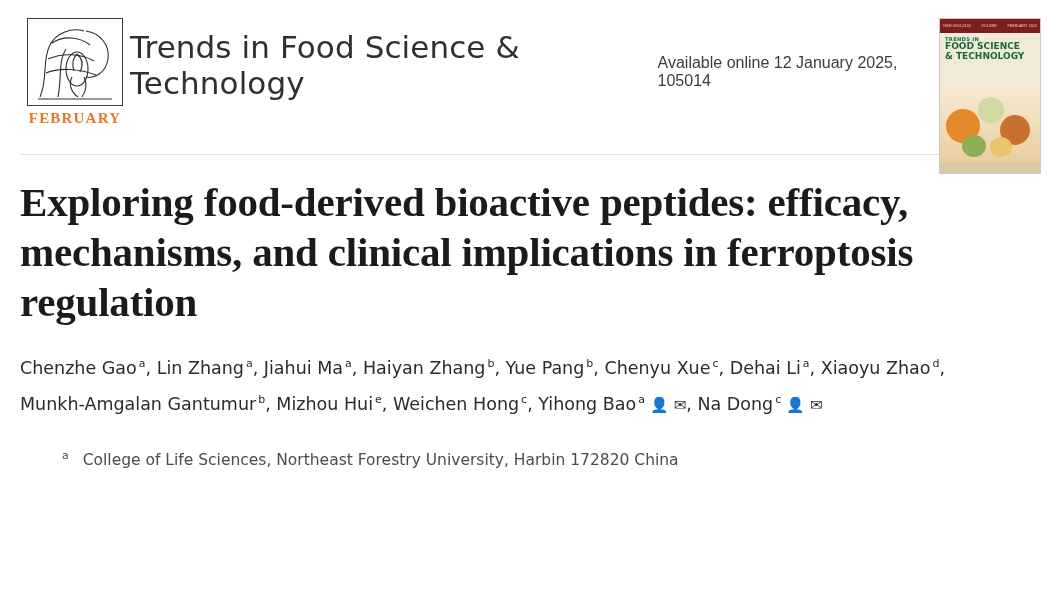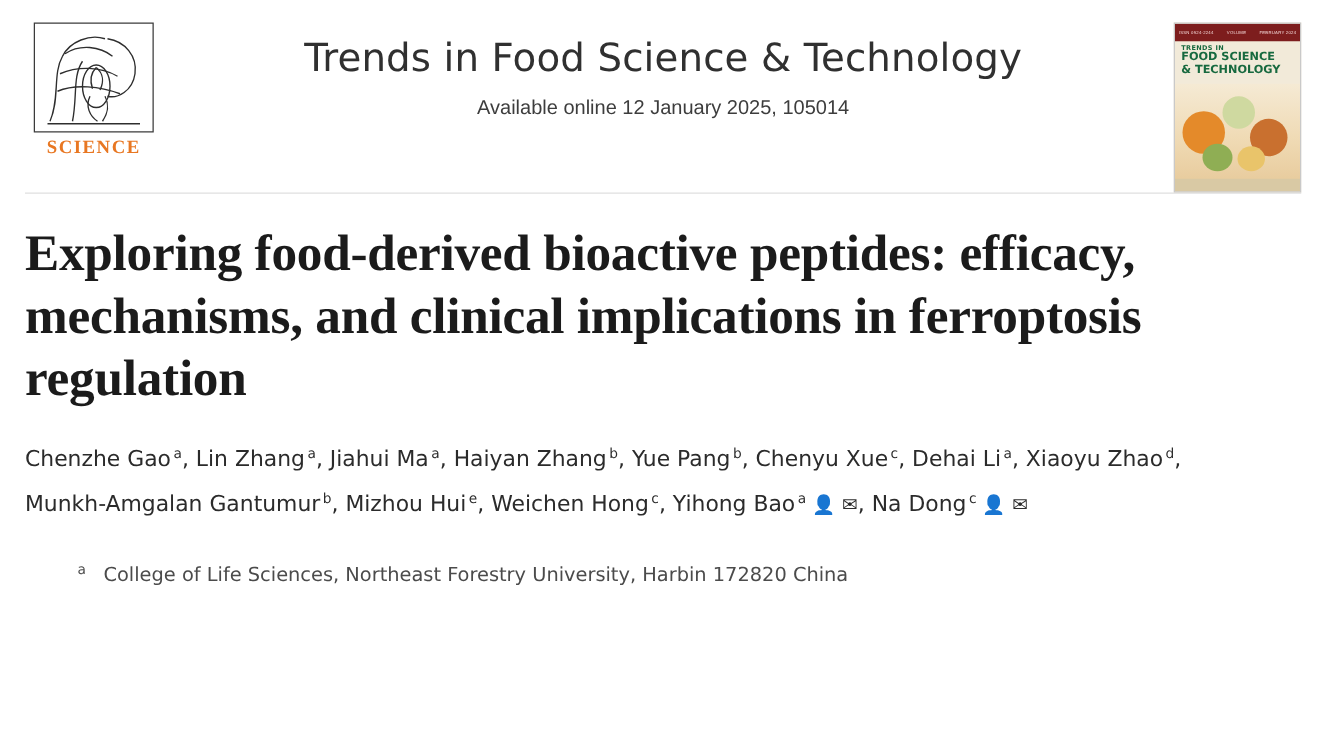--- a/index.html
+++ b/index.html
@@ -46,21 +46,21 @@
     font-family: "Liberation Serif", serif;
     font-size: 15px;
     letter-spacing: 1.2px;
     color: #e87722;
     font-weight: 600;
   }
 
   .header-center {
     flex: 1 1 auto;
     display: flex;
-    flex-direction: column;
+    flex-direction: row;
     align-items: center;
     padding-top: 18px;
     justify-content: center;
   }
   .journal-title {
     font-family: "DejaVu Sans", sans-serif;
     font-size: 31px;
     font-weight: 400;
     color: #303030;
     line-height: 1.15;
@@ -102,21 +102,21 @@
 
   .cover-block {
     width: 110px;
     flex: 0 0 110px;
     display: flex;
     justify-content: flex-end;
     padding-top: 6px;
   }
   .cover {
     width: 102px;
-    height: 136px;
+    height: 156px;
     border: 1px solid #c9c9c9;
     background: #f2ead9;
     position: relative;
     overflow: hidden;
     box-sizing: border-box;
   }
   .cover-top {
     height: 14px;
     background: #7d1d1d;
     display: flex;
@@ -236,21 +236,21 @@
           <path d="M18 54 C32 48, 52 50, 68 56"></path>
           <path d="M44 58 C40 66, 44 74, 50 78"></path>
           <path d="M56 58 C60 66, 58 72, 54 78"></path>
           <ellipse cx="49" cy="50" rx="11" ry="17"></ellipse>
           <path d="M49 35 C44 40, 44 46, 46 52"></path>
           <path d="M49 35 C55 40, 55 47, 52 53"></path>
         </g>
         <path d="M10 80 L84 80" stroke="#2e2e2e" stroke-width="1.1" fill="none"></path>
       </svg>
     </div>
-    <div class="logo-word">SCIENCE</div>
+    <div class="logo-word">FEBRUARY</div>
   </div>
 
   <div class="header-center">
     <div class="journal-title">Trends in Food Science &amp; Technology</div>
     <div class="avail-line">Available online 12 January 2025, 105014</div>
   </div>
 
   <div class="cover-block">
     <div class="cover">
       <div class="cover-top">

